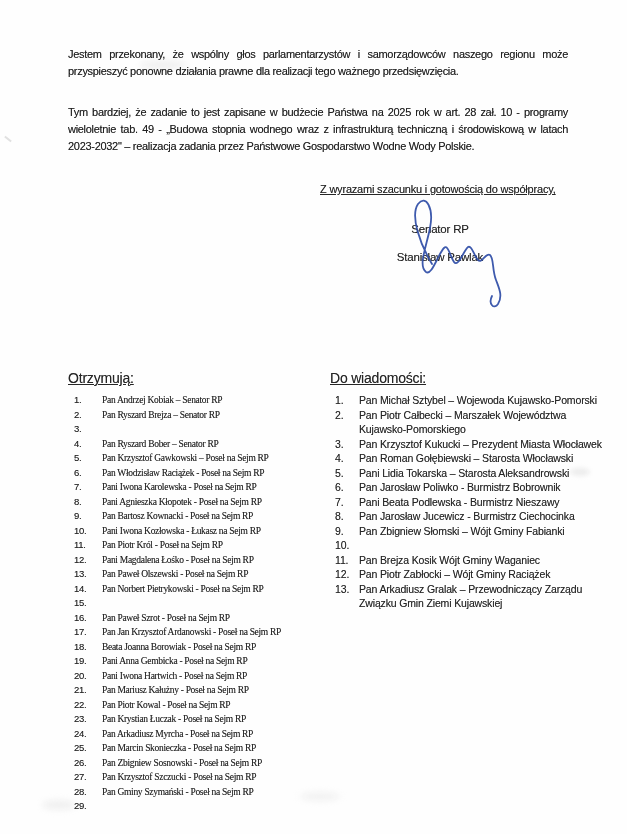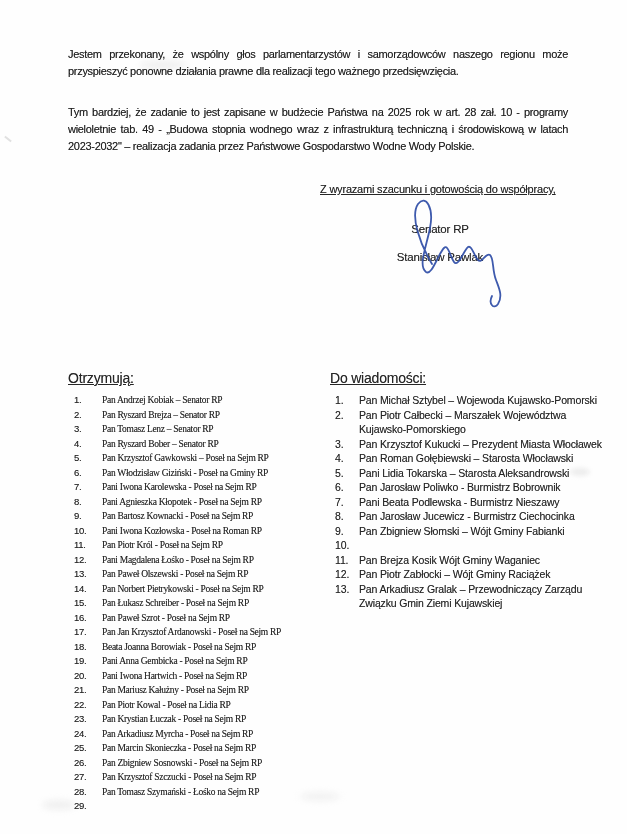--- a/index.html
+++ b/index.html
@@ -124,69 +124,67 @@
         <div class="list-row">
           <span class="row-num">1.</span>
           <span class="row-txt"><span>Pan Andrzej Kobiak – Senator RP</span></span>
         </div>
         <div class="list-row">
           <span class="row-num">2.</span>
           <span class="row-txt"><span>Pan Ryszard Brejza – Senator RP</span></span>
         </div>
         <div class="list-row">
           <span class="row-num">3.</span>
-          <span class="row-txt"><span>Pan Tomasz Lenz – Senator RP</span></span>
         </div>
         <div class="list-row">
           <span class="row-num">4.</span>
           <span class="row-txt"><span>Pan Ryszard Bober – Senator RP</span></span>
         </div>
         <div class="list-row">
           <span class="row-num">5.</span>
           <span class="row-txt"><span>Pan Krzysztof Gawkowski – Poseł na Sejm RP</span></span>
         </div>
         <div class="list-row">
           <span class="row-num">6.</span>
-          <span class="row-txt"><span>Pan Włodzisław Giziński - Poseł na Gminy RP</span></span>
+          <span class="row-txt"><span>Pan Włodzisław Raciążek - Poseł na Sejm RP</span></span>
         </div>
         <div class="list-row">
           <span class="row-num">7.</span>
           <span class="row-txt"><span>Pani Iwona Karolewska - Poseł na Sejm RP</span></span>
         </div>
         <div class="list-row">
           <span class="row-num">8.</span>
           <span class="row-txt"><span>Pani Agnieszka Kłopotek - Poseł na Sejm RP</span></span>
         </div>
         <div class="list-row">
           <span class="row-num">9.</span>
           <span class="row-txt"><span>Pan Bartosz Kownacki - Poseł na Sejm RP</span></span>
         </div>
         <div class="list-row">
           <span class="row-num">10.</span>
-          <span class="row-txt"><span>Pani Iwona Kozłowska - Poseł na Roman RP</span></span>
+          <span class="row-txt"><span>Pani Iwona Kozłowska - Łukasz na Sejm RP</span></span>
         </div>
         <div class="list-row">
           <span class="row-num">11.</span>
           <span class="row-txt"><span>Pan Piotr Król - Poseł na Sejm RP</span></span>
         </div>
         <div class="list-row">
           <span class="row-num">12.</span>
           <span class="row-txt"><span>Pani Magdalena Łośko - Poseł na Sejm RP</span></span>
         </div>
         <div class="list-row">
           <span class="row-num">13.</span>
           <span class="row-txt"><span>Pan Paweł Olszewski - Poseł na Sejm RP</span></span>
         </div>
         <div class="list-row">
           <span class="row-num">14.</span>
           <span class="row-txt"><span>Pan Norbert Pietrykowski - Poseł na Sejm RP</span></span>
         </div>
         <div class="list-row">
           <span class="row-num">15.</span>
-          <span class="row-txt"><span>Pan Łukasz Schreiber - Poseł na Sejm RP</span></span>
         </div>
         <div class="list-row">
           <span class="row-num">16.</span>
           <span class="row-txt"><span>Pan Paweł Szrot - Poseł na Sejm RP</span></span>
         </div>
         <div class="list-row">
           <span class="row-num">17.</span>
           <span class="row-txt"><span>Pan Jan Krzysztof Ardanowski - Poseł na Sejm RP</span></span>
         </div>
         <div class="list-row">
@@ -200,21 +198,21 @@
         <div class="list-row">
           <span class="row-num">20.</span>
           <span class="row-txt"><span>Pani Iwona Hartwich - Poseł na Sejm RP</span></span>
         </div>
         <div class="list-row">
           <span class="row-num">21.</span>
           <span class="row-txt"><span>Pan Mariusz Kałużny - Poseł na Sejm RP</span></span>
         </div>
         <div class="list-row">
           <span class="row-num">22.</span>
-          <span class="row-txt"><span>Pan Piotr Kowal - Poseł na Lidia RP</span></span>
+          <span class="row-txt"><span>Pan Piotr Kowal - Poseł na Sejm RP</span></span>
         </div>
         <div class="list-row">
           <span class="row-num">23.</span>
           <span class="row-txt"><span>Pan Krystian Łuczak - Poseł na Sejm RP</span></span>
         </div>
         <div class="list-row">
           <span class="row-num">24.</span>
           <span class="row-txt"><span>Pan Arkadiusz Myrcha - Poseł na Sejm RP</span></span>
         </div>
         <div class="list-row">
@@ -224,21 +222,21 @@
         <div class="list-row">
           <span class="row-num">26.</span>
           <span class="row-txt"><span>Pan Zbigniew Sosnowski - Poseł na Sejm RP</span></span>
         </div>
         <div class="list-row">
           <span class="row-num">27.</span>
           <span class="row-txt"><span>Pan Krzysztof Szczucki - Poseł na Sejm RP</span></span>
         </div>
         <div class="list-row">
           <span class="row-num">28.</span>
-          <span class="row-txt"><span>Pan Tomasz Szymański - Łośko na Sejm RP</span></span>
+          <span class="row-txt"><span>Pan Gminy Szymański - Poseł na Sejm RP</span></span>
         </div>
         <div class="list-row">
           <span class="row-num">29.</span>
         </div>
       </div>
   </div>
 
   <div class="list-col" id="list-right">
     <div class="list-heading">Do wiadomości:</div>
     <div class="list-rows">

